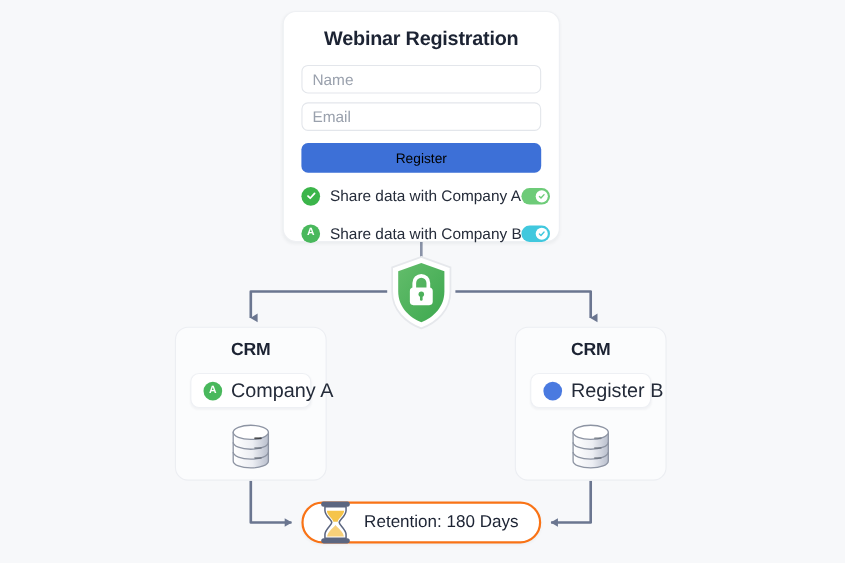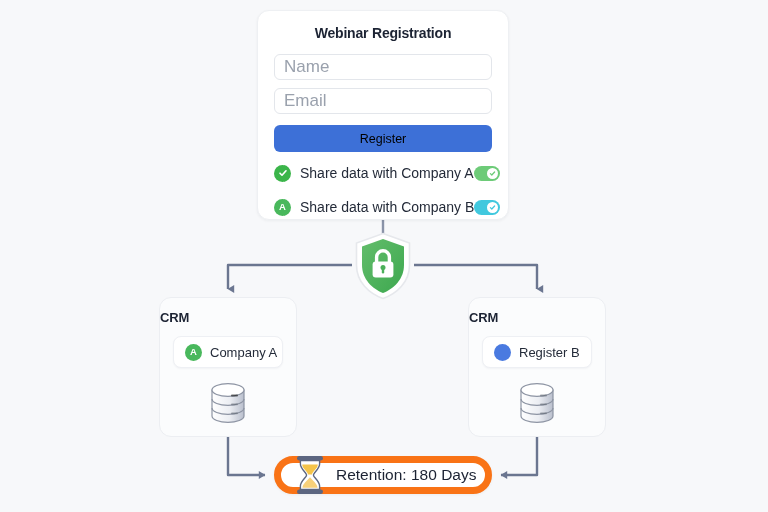--- a/index.html
+++ b/index.html
@@ -33,36 +33,36 @@
     background: #ffffff;
     border: 1px solid #eef0f3;
     border-radius: 12px;
     box-shadow: 0 1px 3px rgba(22,30,48,0.05);
     z-index: 3;
     padding: 14px 16px 12px 16px;
   }
 
   #reg-title {
     text-align: center;
-    font-size: 14px;
+    font-size: 18px;
     font-weight: bold;
     color: #1c2333;
     letter-spacing: -0.2px;
     margin-bottom: 13px;
   }
 
   .field {
     width: 100%;
     height: 26px;
     background: #ffffff;
     border: 1px solid #e3e6eb;
     border-radius: 6px;
     padding: 0 9px;
     font-family: "Liberation Sans", sans-serif;
-    font-size: 17px;
+    font-size: 14px;
     color: #2b3240;
     margin-bottom: 8px;
     outline: none;
   }
   .field::placeholder { color: #9aa1ad; }
 
   #register-button {
     display: block;
     width: 100%;
     height: 27px;
@@ -145,21 +145,22 @@
     background: #fbfcfd;
     border: 1px solid #eceef2;
     border-radius: 12px;
     z-index: 3;
     padding-top: 12px;
   }
   #crm-left  { left: 159px; }
   #crm-right { left: 468px; }
 
   .crm-title {
-    font-size: 13px;
+    text-align: center;
+    font-size: 16px;
     font-weight: bold;
     color: #1c2333;
     letter-spacing: -0.2px;
     margin-bottom: 11px;
   }
 
   .company-pill {
     margin: 0 auto;
     width: 110px;
     height: 32px;
@@ -178,38 +179,38 @@
     display: flex;
     align-items: center;
     justify-content: center;
     color: #ffffff;
     font-size: 9.5px;
     font-weight: bold;
     line-height: 1;
   }
   .company-name {
     margin-left: 8px;
-    font-size: 13px;
+    font-size: 18px;
     color: #242b39;
     white-space: nowrap;
   }
 
   .db-icon {
     margin: 14px auto 0 auto;
     width: 38px; height: 42px;
     display: block;
   }
 
   
   #retention-pill {
     position: absolute;
     left: 274px; top: 456px;
     width: 218px; height: 38px;
     background: #ffffff;
-    border: 7px solid #f97316;
+    border: 2px solid #f97316;
     border-radius: 19px;
     box-shadow: 0 1px 3px rgba(22,30,48,0.05);
     z-index: 3;
     display: flex;
     align-items: center;
     padding-left: 14px;
   }
   #hourglass-icon { flex: 0 0 auto; display: block; }
   #retention-label {
     margin-left: 11px;

